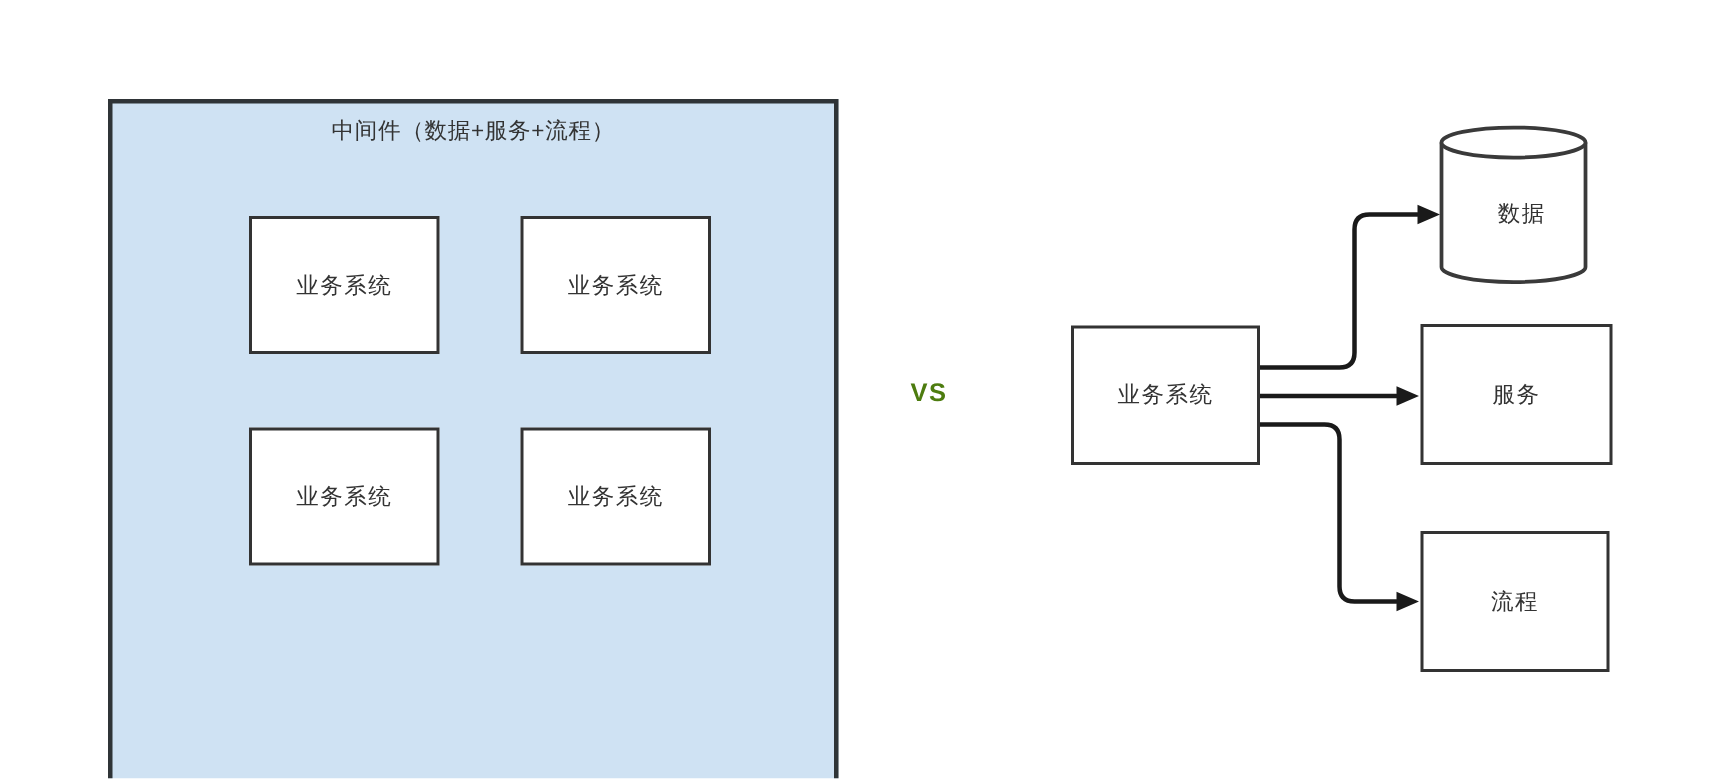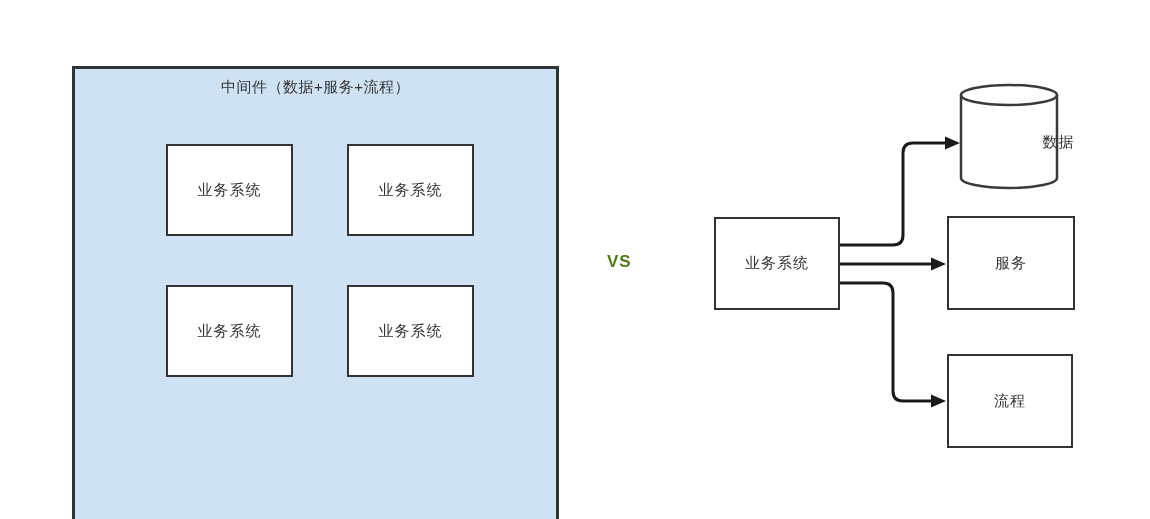--- a/index.html
+++ b/index.html
@@ -69,21 +69,20 @@
   .pos-svc  { left: 947px; top: 216px; width: 128px; height: 94px; }
   .pos-proc { left: 947px; top: 354px; width: 126px; height: 94px; }
 
   .cyl-label {
     position: absolute;
     left: 961px; top: 97px;
     width: 107px; height: 90px;
     display: flex; align-items: center; justify-content: center;
     font-size: 15px;
     letter-spacing: 1px;
-    margin-left: 44px;
   }
 
   
   .layer {
     position: absolute;
     left: 0; top: 0;
     pointer-events: none;
   }
   .layer .shape { fill: #ffffff; stroke: #3a3a3a; stroke-width: 2.5; }
   .layer .conn  { fill: none; stroke: #1a1a1a; stroke-width: 3; stroke-linecap: round; }

